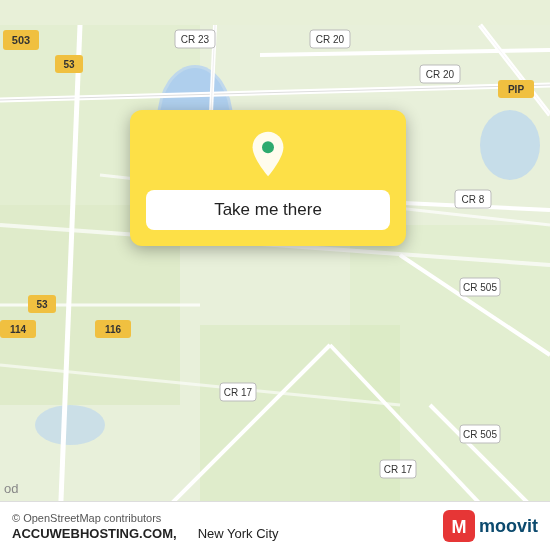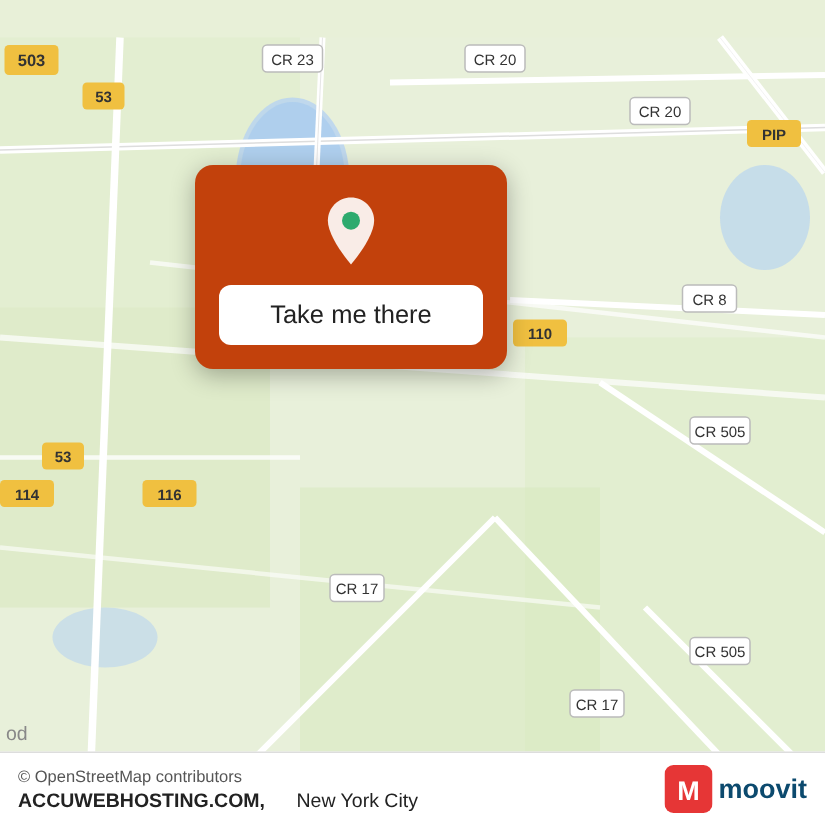--- a/index.html
+++ b/index.html
@@ -19,22 +19,22 @@
       height: 100%;
       position: absolute;
       top: 0; left: 0;
     }
 
     
     #popup-card {
       position: absolute;
       top: 110px;
       left: 130px;
-      width: 208px;
-      background: #c2410c;
+      width: 276px;
+      background: #fde047;
       border-radius: 12px;
       padding: 20px 16px 16px 16px;
       display: flex;
       flex-direction: column;
       align-items: center;
       box-shadow: 0 4px 16px rgba(0,0,0,0.3);
     }
 
     #popup-pin {
       width: 48px;

